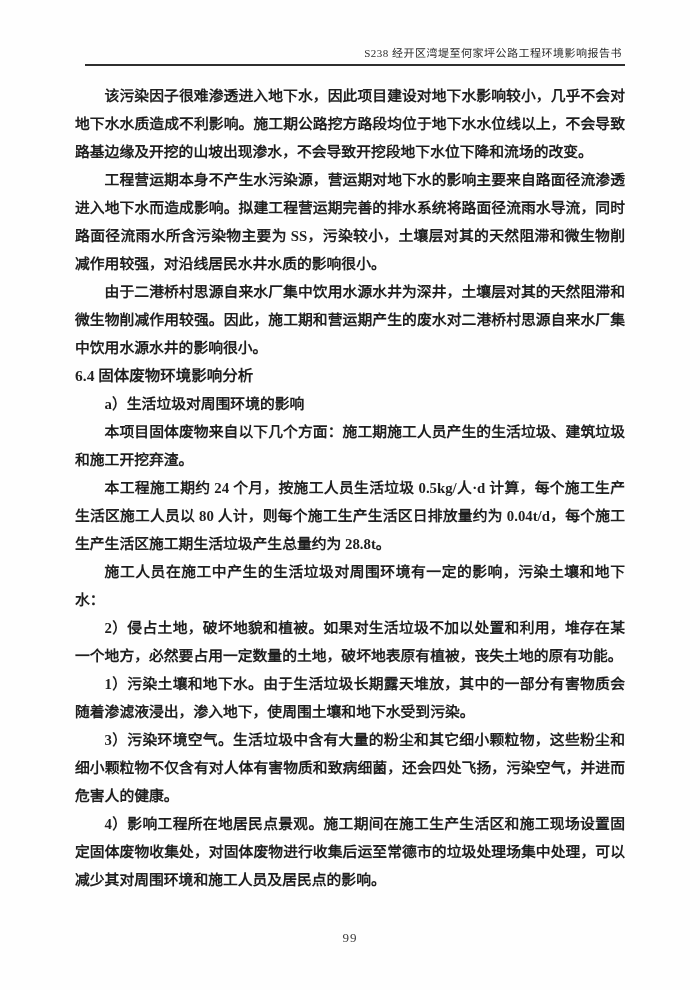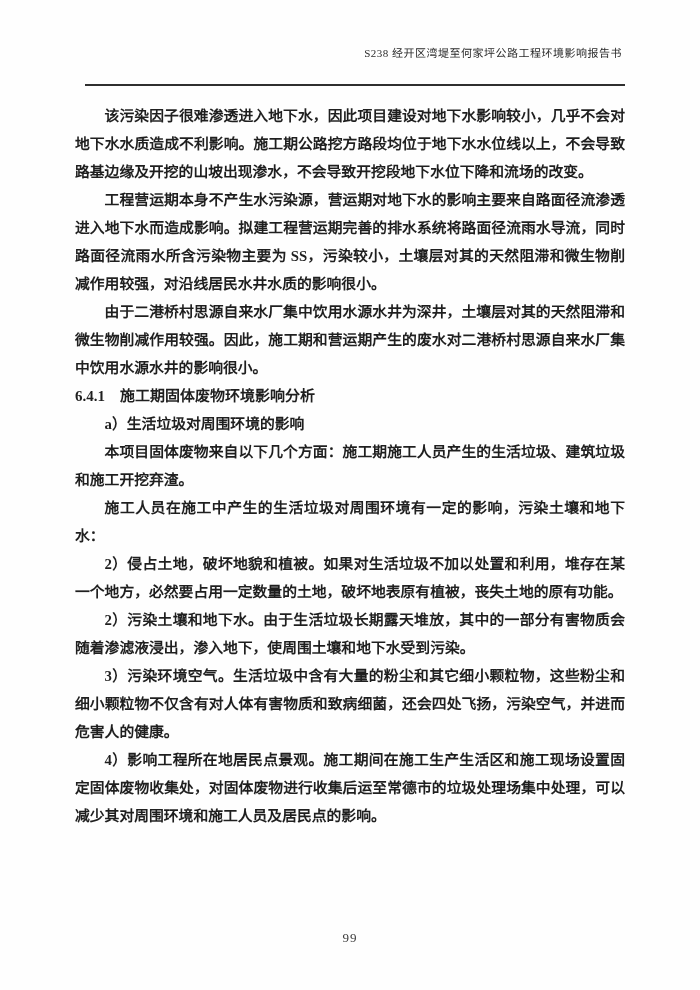--- a/index.html
+++ b/index.html
@@ -11,21 +11,21 @@
     height: 990px;
     background: #fefefe;
     font-family: "Liberation Serif", "DejaVu Serif", serif;
     color: #1f1f1f;
     position: relative;
     overflow: hidden;
   }
   .page-header {
     margin: 0 75px 0 85px;
     padding-top: 46px;
-    padding-bottom: 23px;
+    padding-bottom: 3px;
     border-bottom: 2px solid #2f2f2f;
     text-align: right;
   }
   .page-header .header-title {
     font-size: 11px;
     line-height: 15px;
     color: #2a2a2a;
     letter-spacing: 0.5px;
     padding-right: 3px;
   }
@@ -70,25 +70,26 @@
 <body>
 
 <div class="page-header">
   <div class="header-title">S238 经开区湾堤至何家坪公路工程环境影响报告书</div>
 </div>
 
 <div class="content">
   <p class="para">该污染因子很难渗透进入地下水，因此项目建设对地下水影响较小，几乎不会对地下水水质造成不利影响。施工期公路挖方路段均位于地下水水位线以上，不会导致路基边缘及开挖的山坡出现渗水，不会导致开挖段地下水位下降和流场的改变。</p>
   <p class="para">工程营运期本身不产生水污染源，营运期对地下水的影响主要来自路面径流渗透进入地下水而造成影响。拟建工程营运期完善的排水系统将路面径流雨水导流，同时路面径流雨水所含污染物主要为 SS，污染较小，土壤层对其的天然阻滞和微生物削减作用较强，对沿线居民水井水质的影响很小。</p>
   <p class="para">由于二港桥村思源自来水厂集中饮用水源水井为深井，土壤层对其的天然阻滞和微生物削减作用较强。因此，施工期和营运期产生的废水对二港桥村思源自来水厂集中饮用水源水井的影响很小。</p>
-  <p class="h-level2">6.4.1　施工期固体废物环境影响分析</p>
+  <p class="h-level1">6.4 固体废物环境影响分析</p>
   <p class="para">a）生活垃圾对周围环境的影响</p>
   <p class="para">本项目固体废物来自以下几个方面：施工期施工人员产生的生活垃圾、建筑垃圾和施工开挖弃渣。</p>
+  <p class="para">本工程施工期约 24 个月，按施工人员生活垃圾 0.5kg/人·d 计算，每个施工生产生活区施工人员以 80 人计，则每个施工生产生活区日排放量约为 0.04t/d，每个施工生产生活区施工期生活垃圾产生总量约为 28.8t。</p>
   <p class="para">施工人员在施工中产生的生活垃圾对周围环境有一定的影响，污染土壤和地下水：</p>
   <p class="para">2）侵占土地，破坏地貌和植被。如果对生活垃圾不加以处置和利用，堆存在某一个地方，必然要占用一定数量的土地，破坏地表原有植被，丧失土地的原有功能。</p>
-  <p class="para">2）污染土壤和地下水。由于生活垃圾长期露天堆放，其中的一部分有害物质会随着渗滤液浸出，渗入地下，使周围土壤和地下水受到污染。</p>
+  <p class="para">1）污染土壤和地下水。由于生活垃圾长期露天堆放，其中的一部分有害物质会随着渗滤液浸出，渗入地下，使周围土壤和地下水受到污染。</p>
   <p class="para">3）污染环境空气。生活垃圾中含有大量的粉尘和其它细小颗粒物，这些粉尘和细小颗粒物不仅含有对人体有害物质和致病细菌，还会四处飞扬，污染空气，并进而危害人的健康。</p>
   <p class="para">4）影响工程所在地居民点景观。施工期间在施工生产生活区和施工现场设置固定固体废物收集处，对固体废物进行收集后运至常德市的垃圾处理场集中处理，可以减少其对周围环境和施工人员及居民点的影响。</p>
 </div>
 
 <div class="page-footer">
   <span class="page-number">99</span>
 </div>
 
 </body></html>

